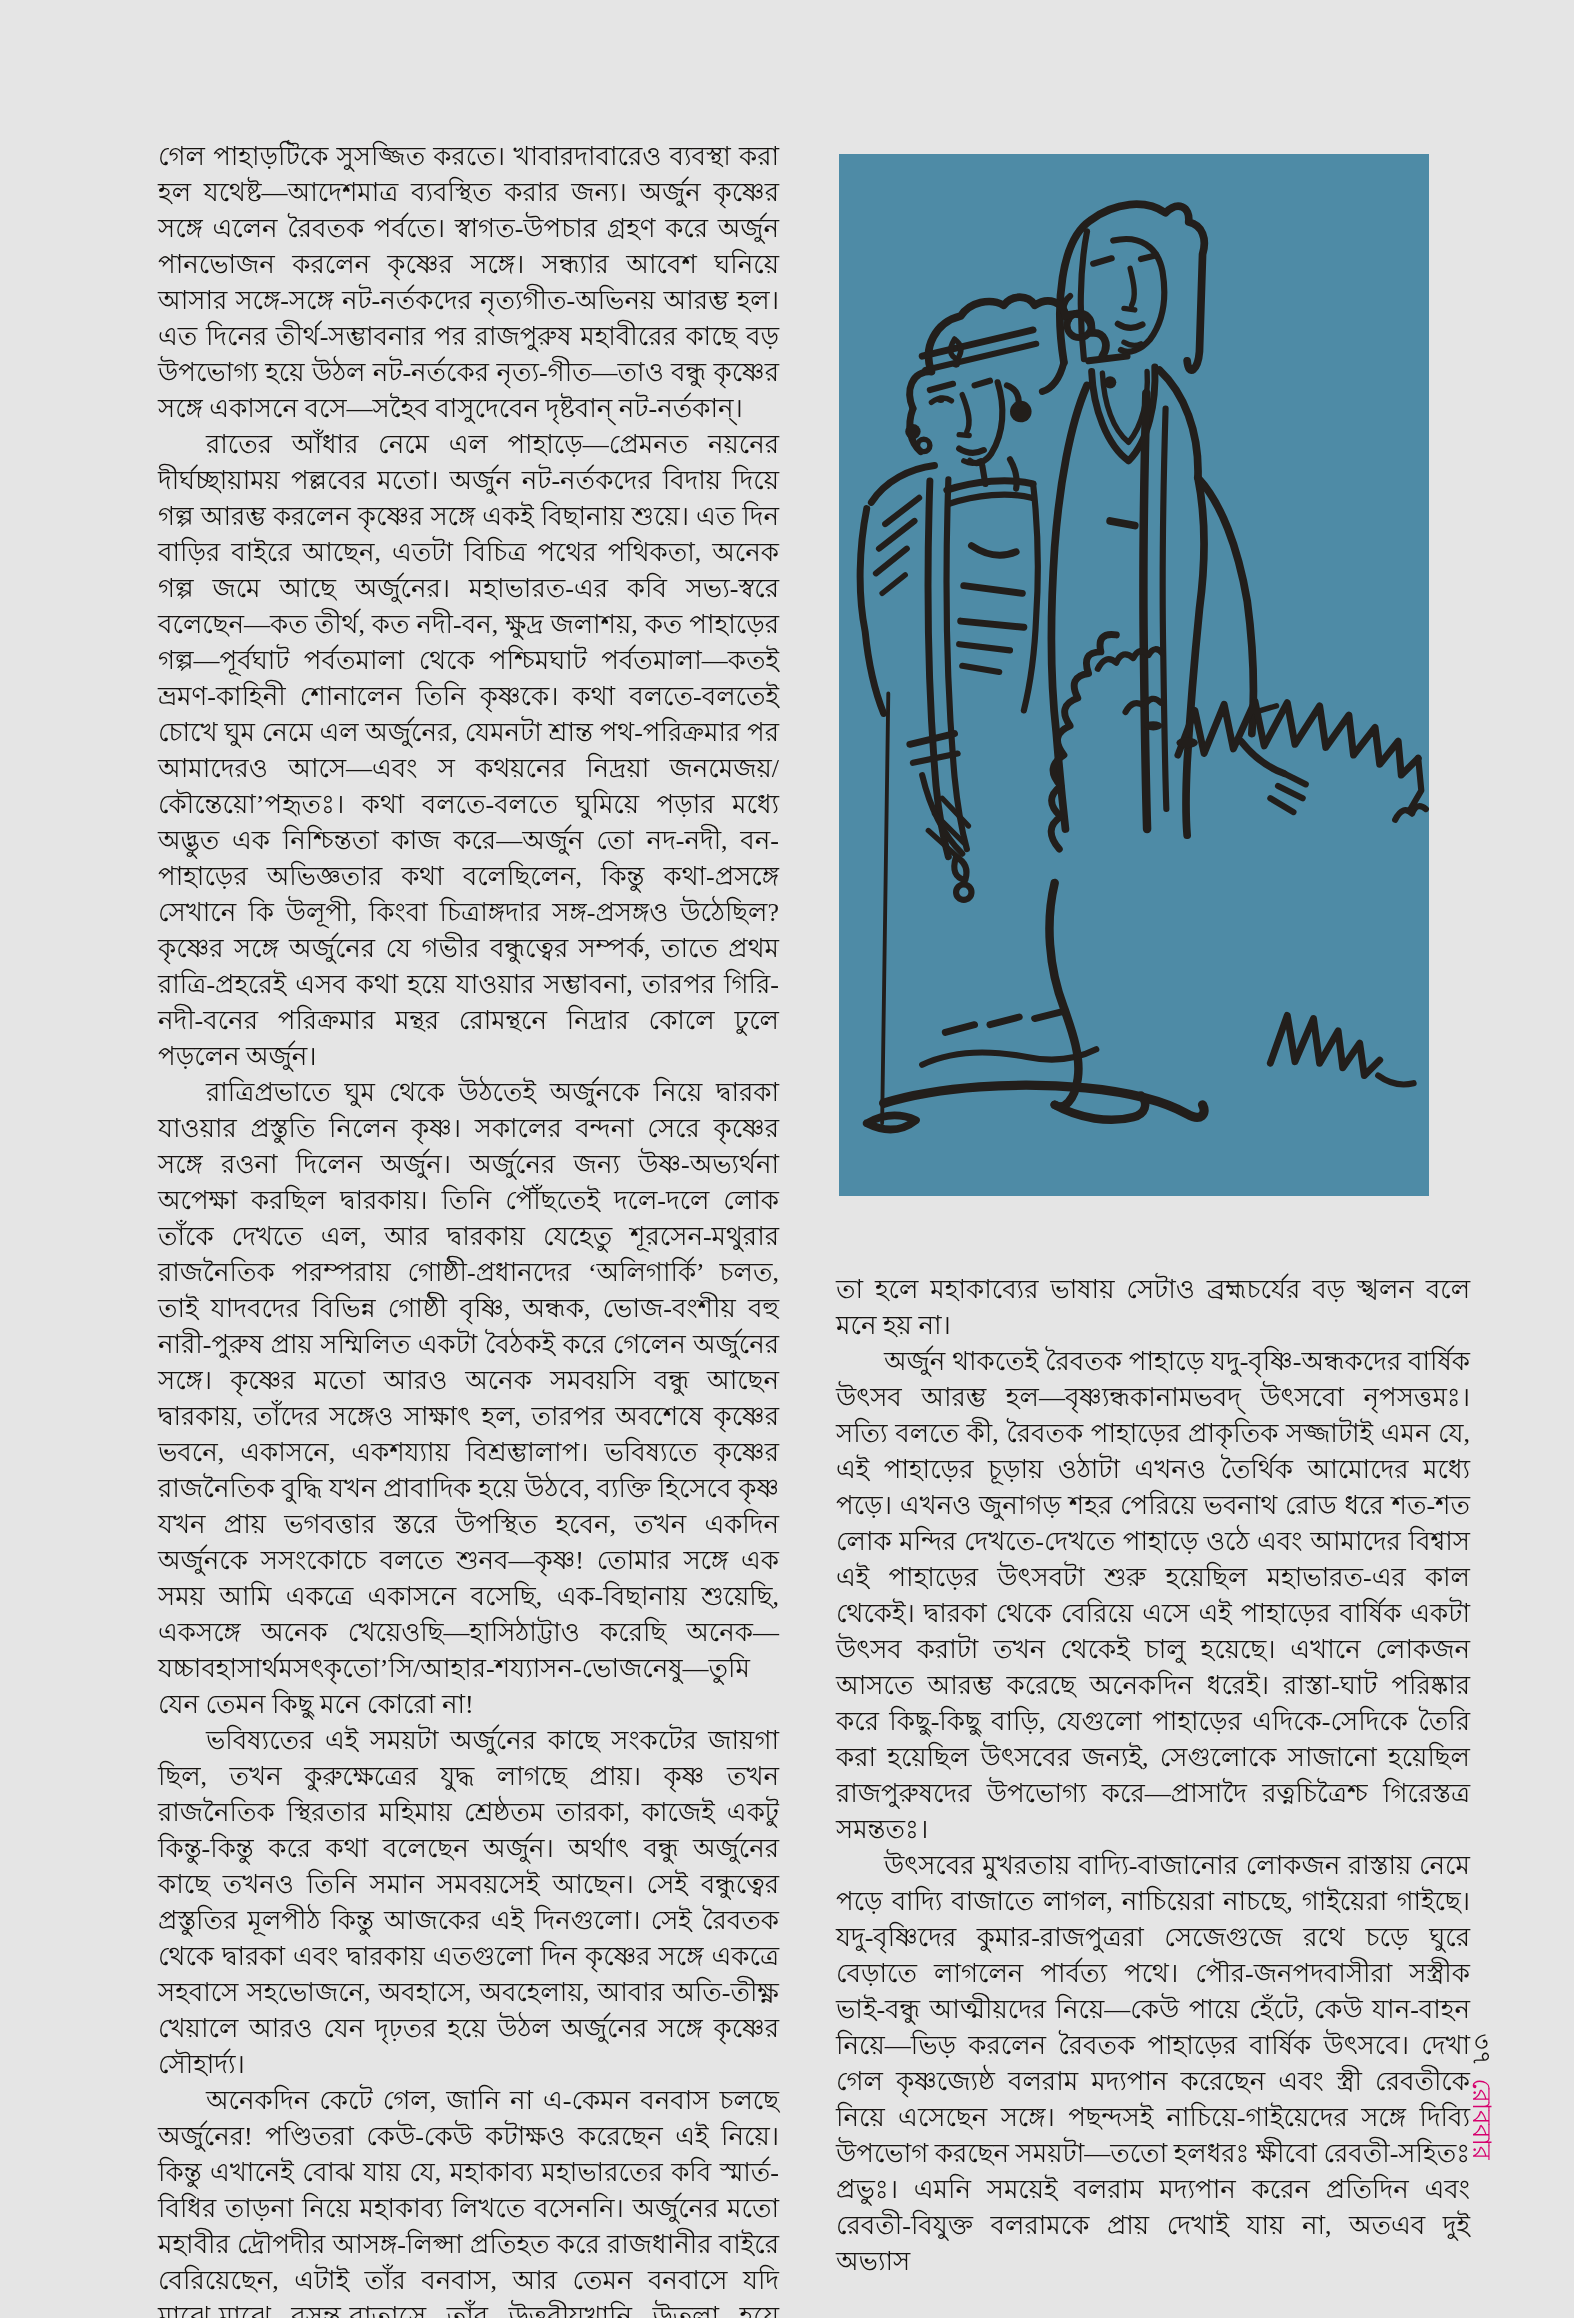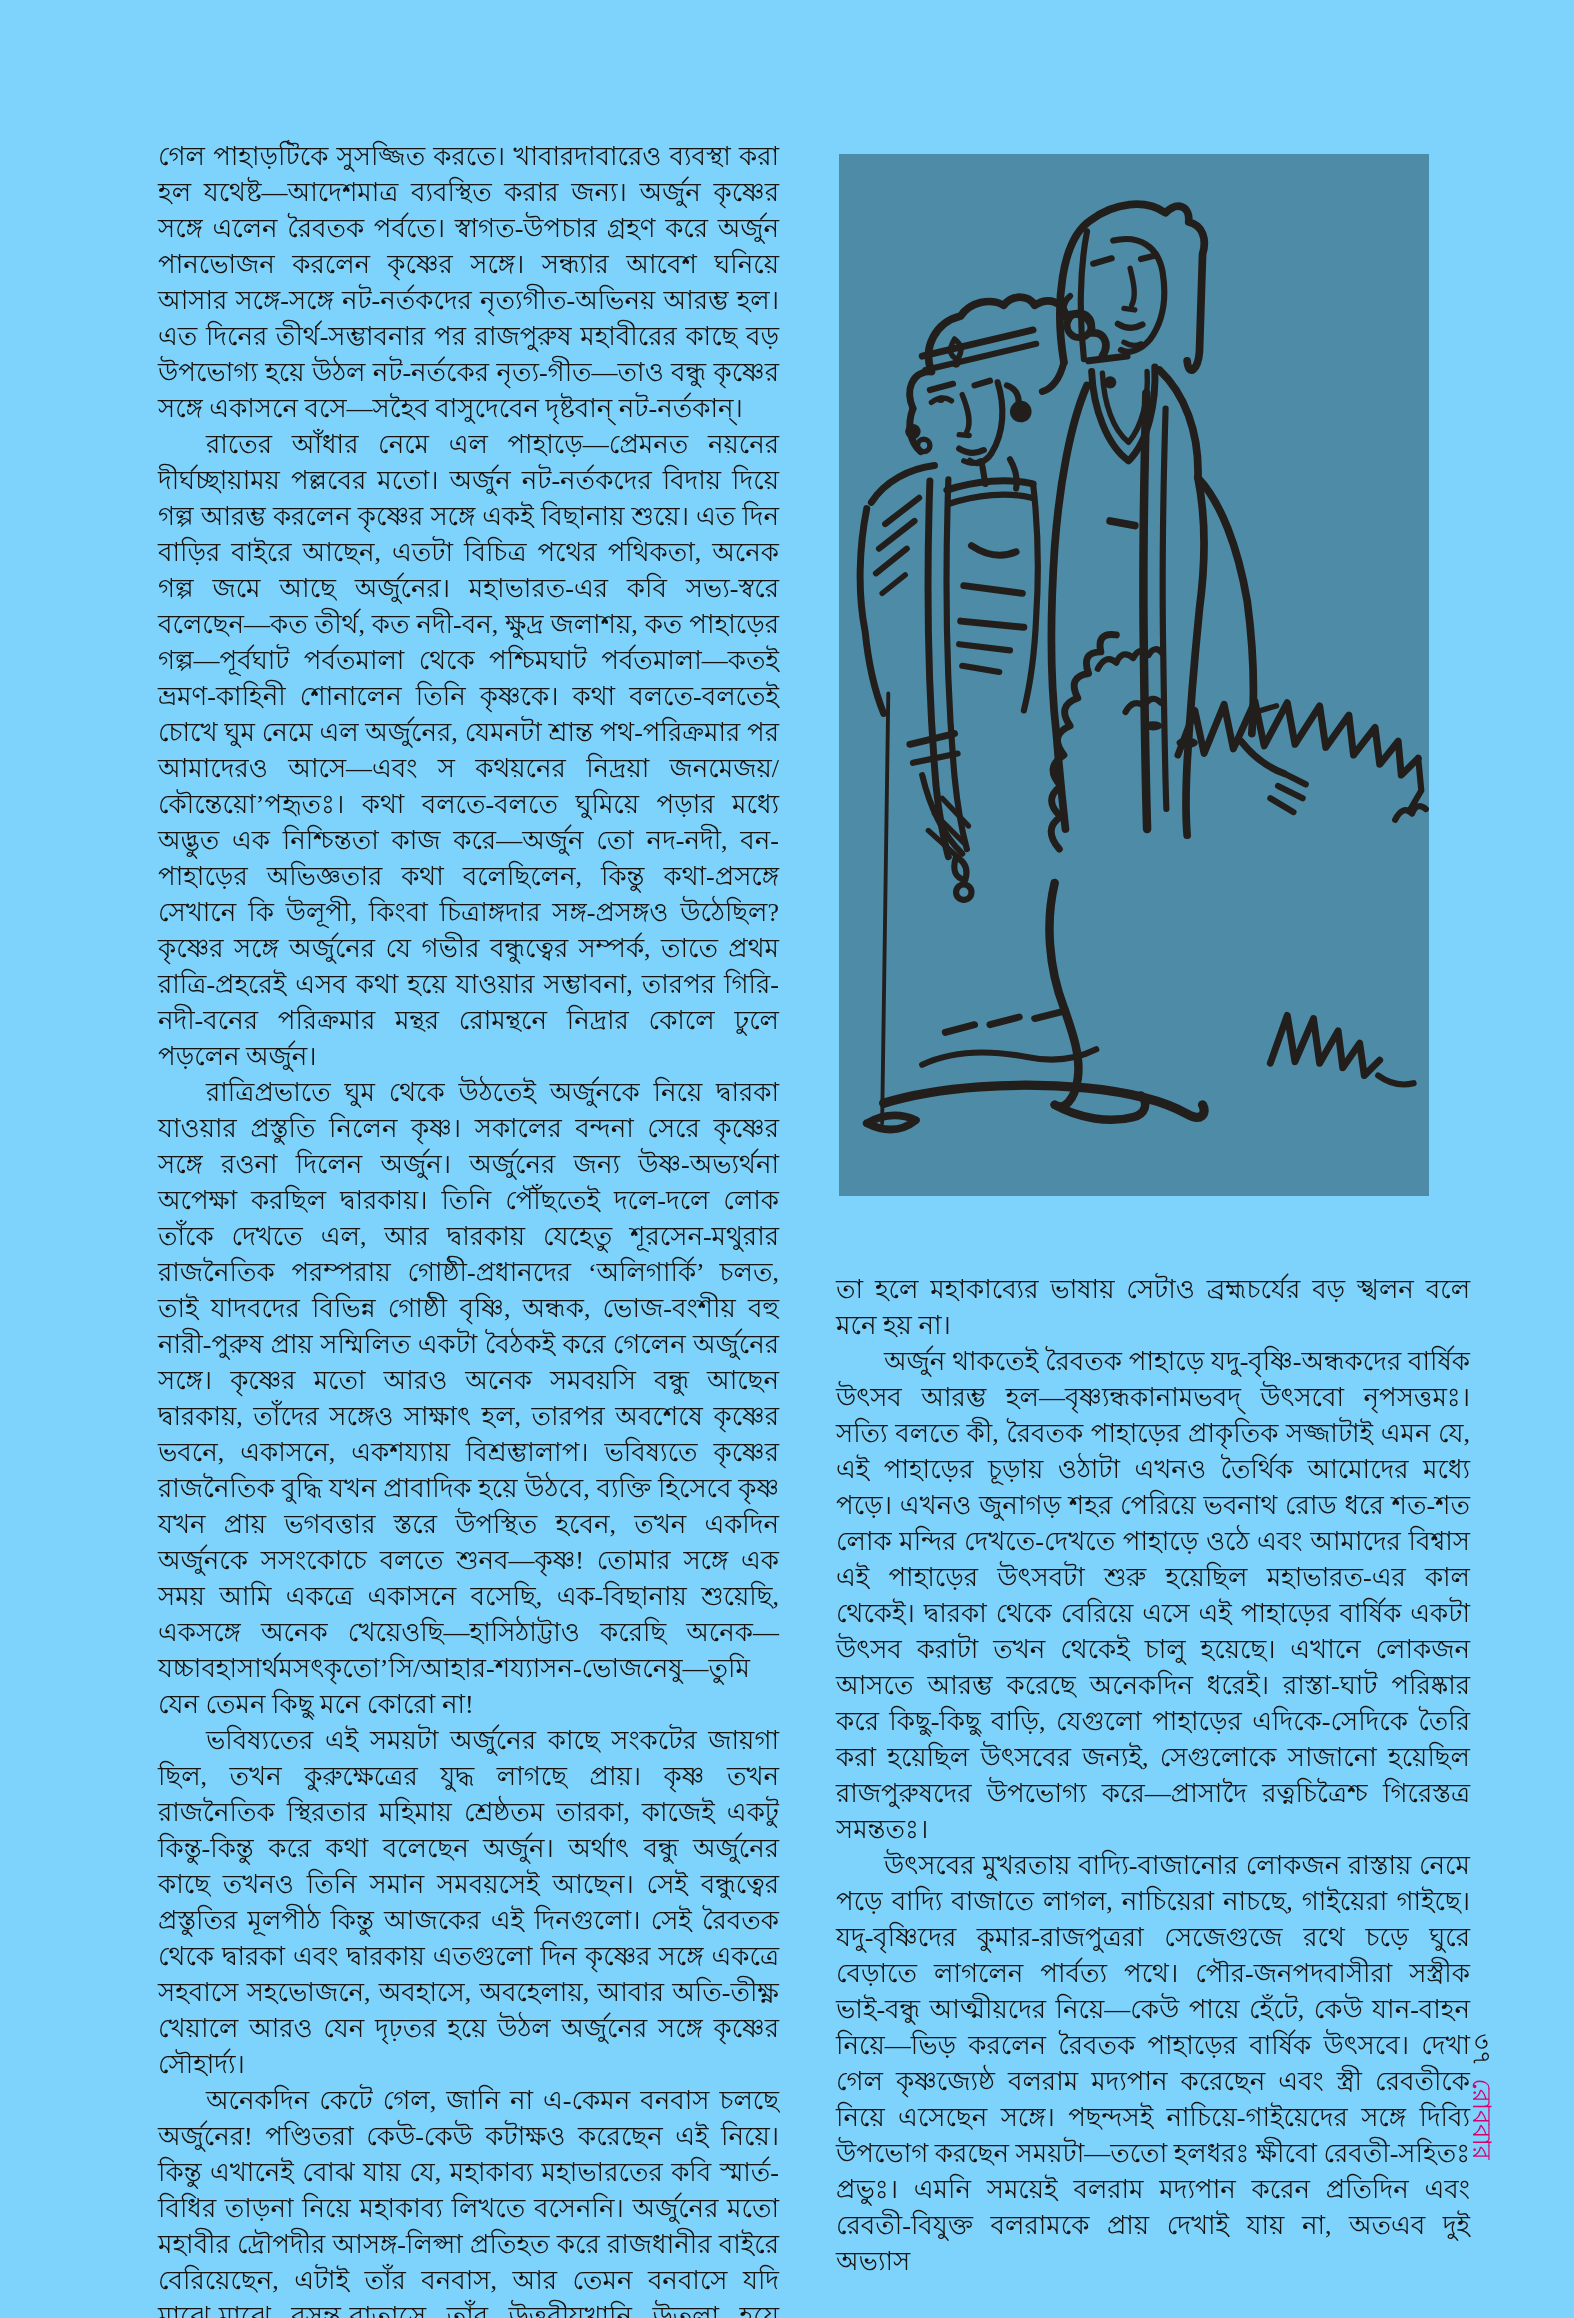--- a/index.html
+++ b/index.html
@@ -1,20 +1,20 @@
 <!DOCTYPE html>
 <html style="font-size:12.3px"><head>
 <meta charset="utf-8">
 <style>
   html, body { margin: 0; padding: 0; background: #ffffff; }
   .page {
     position: relative;
     width: 1574px;
     height: 2319px;
-    background: #7dd3fc;
+    background: #e5e5e5;
     overflow: hidden;
     font-family: "Liberation Serif", "DejaVu Serif", serif;
     color: #161310;
   }
   .column {
     position: absolute;
     font-size: 26px;
     line-height: 36px;
   }
   .column .para {

